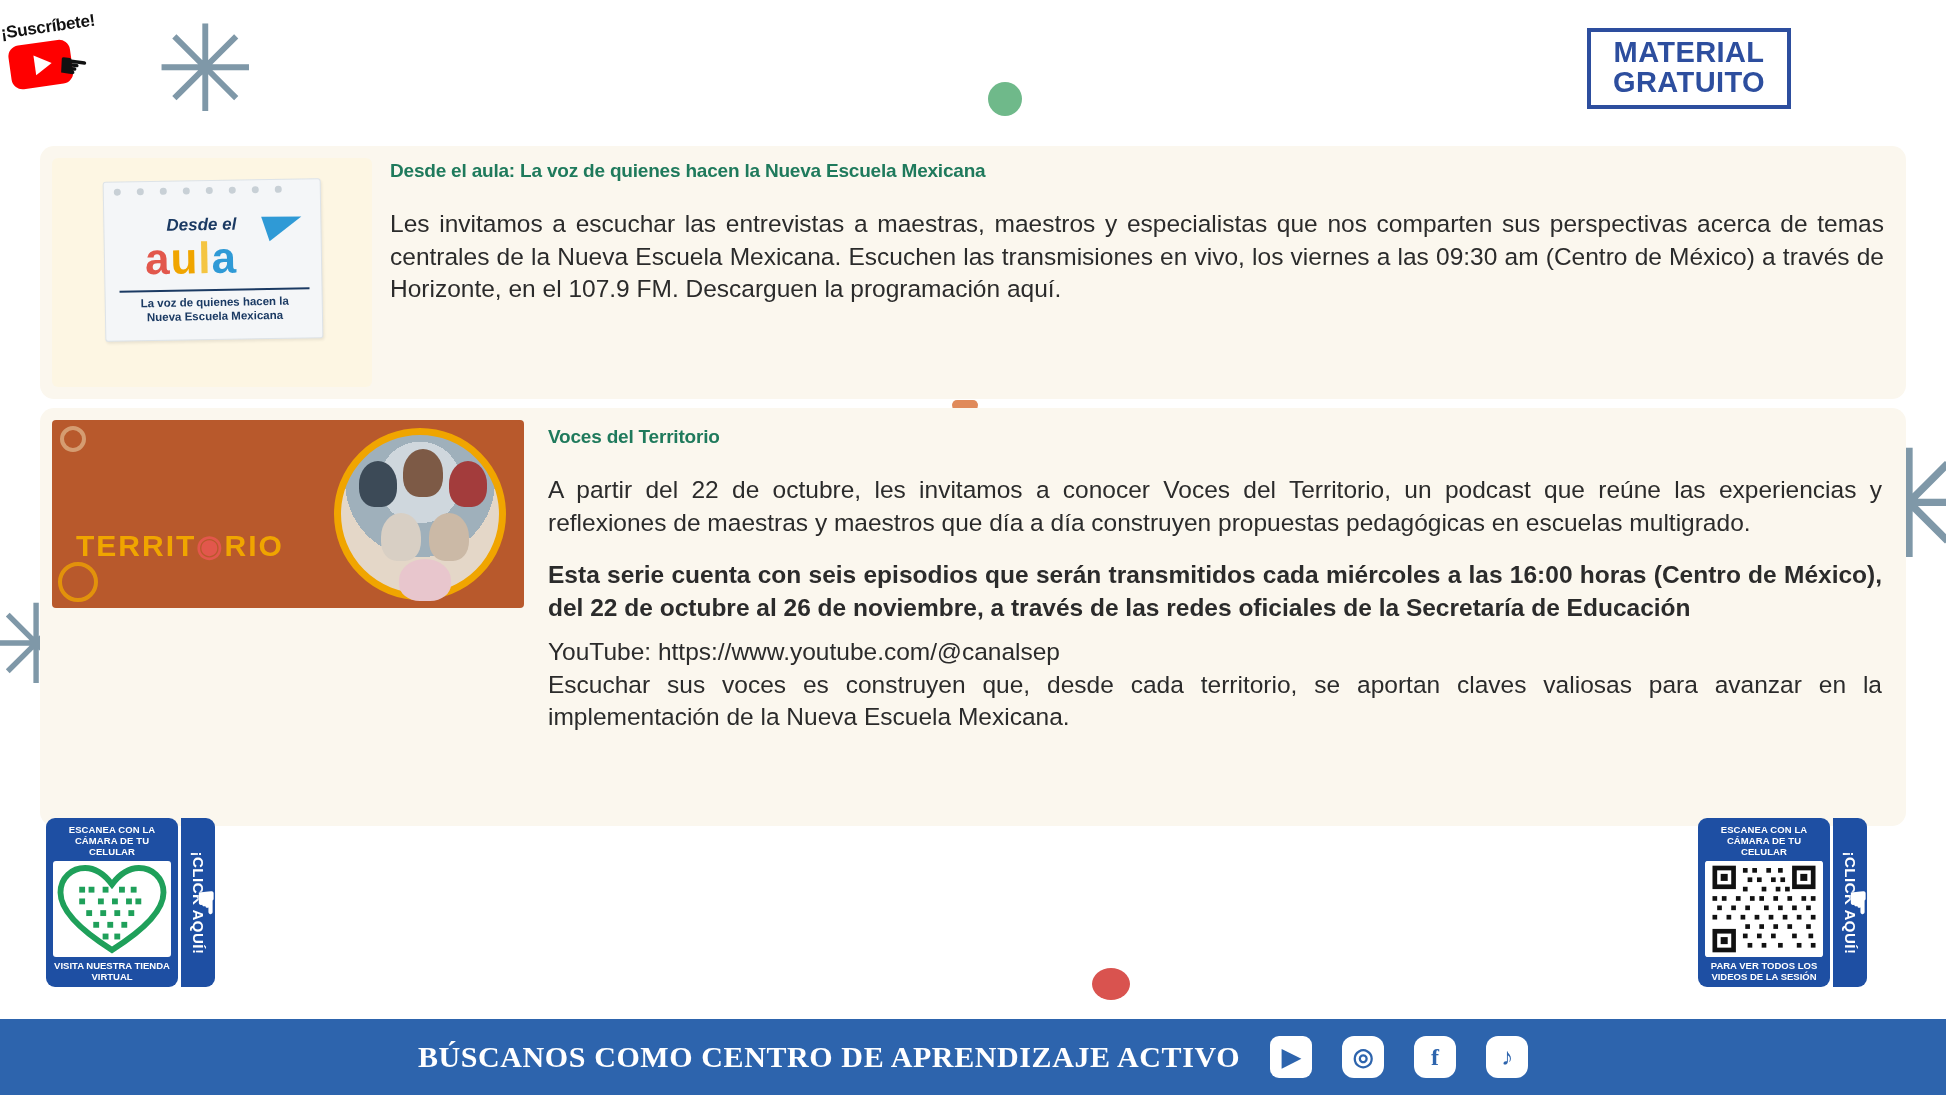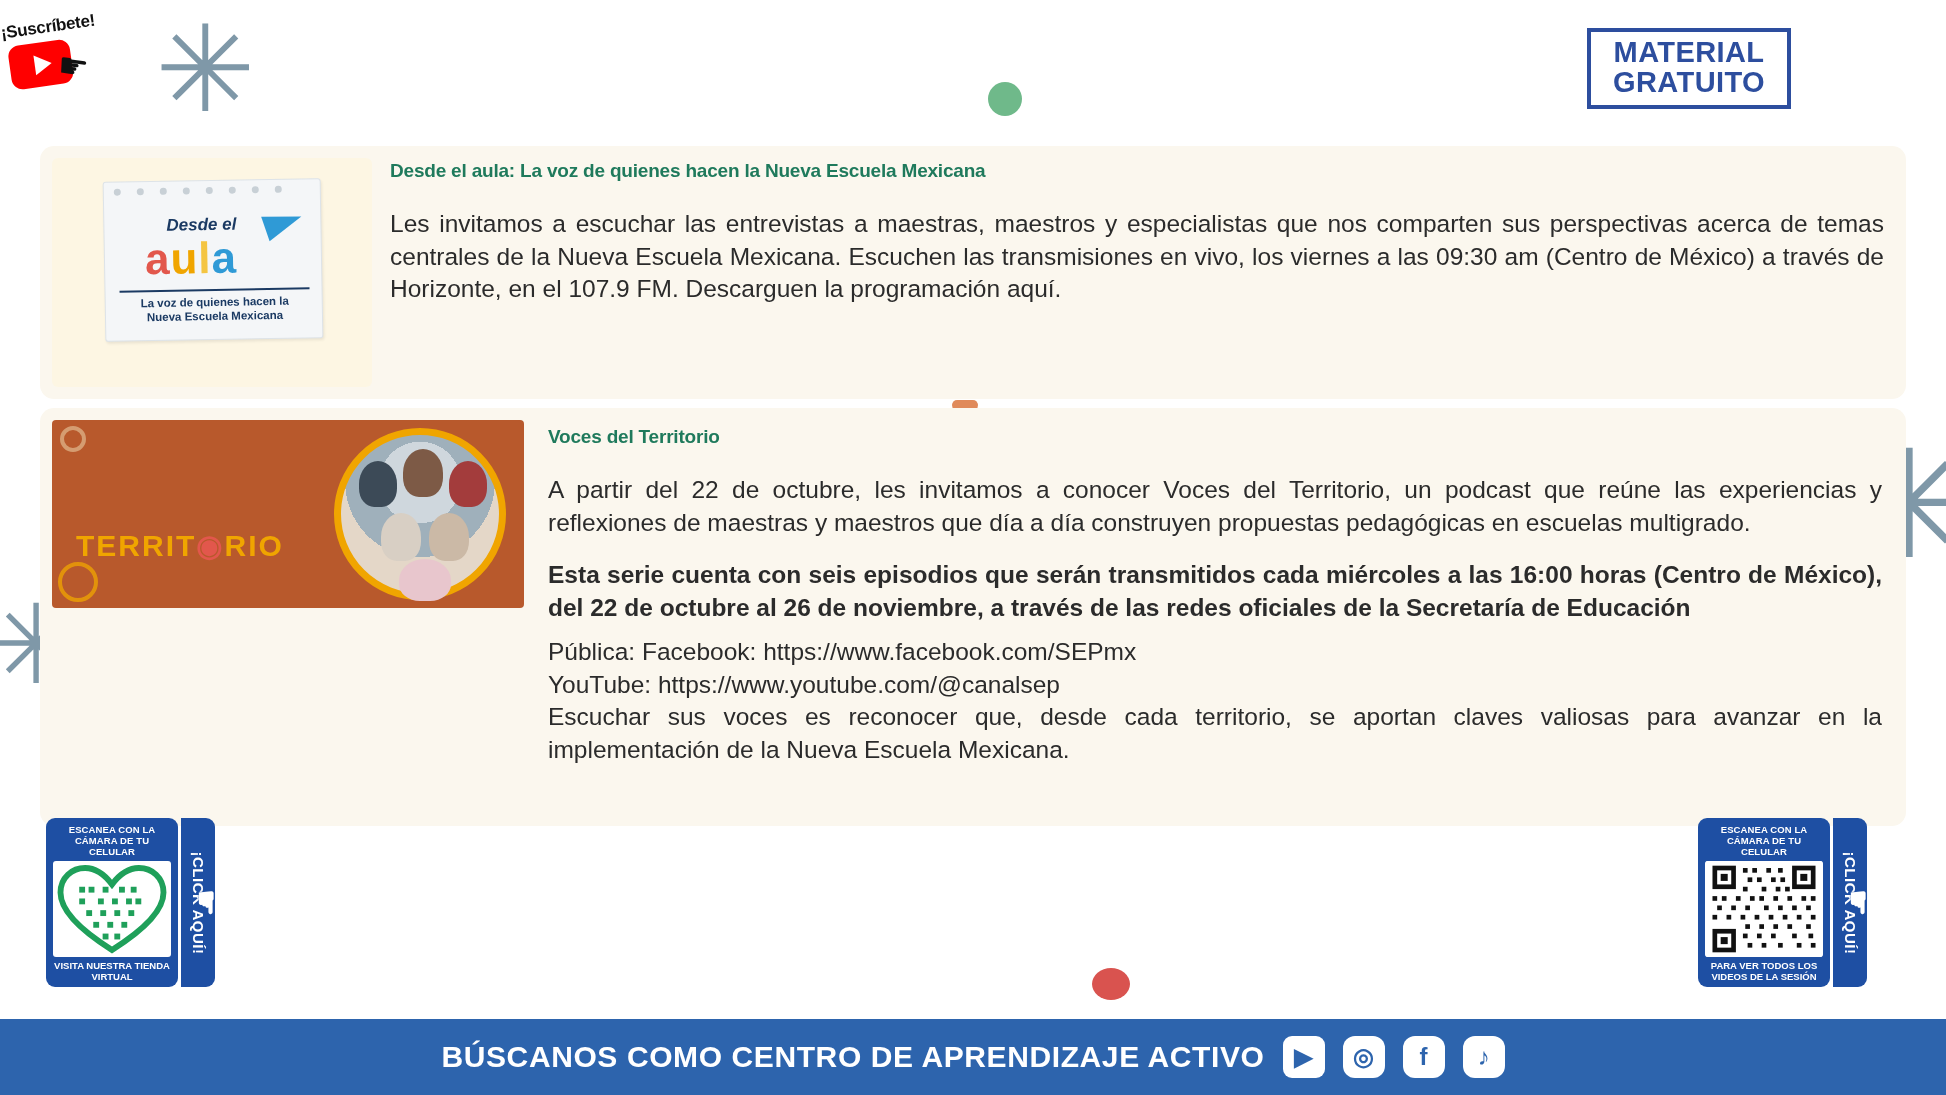--- a/index.html
+++ b/index.html
@@ -189,21 +189,22 @@
   }
   .click-tab .hand {
     position: absolute; bottom: -10px; left: -4px; font-size: 30px; color:#fff;
     text-shadow: 0 0 2px #1e4fa3;
   }
 
   
   .footer {
     position: absolute; left: 0; bottom: 0; width: 1946px; height: 76px;
     background: #2d64ad; display: flex; align-items: center; justify-content: center;
-    gap: 18px;
+    gap: 30px;
+    font-family: Liberation Serif, serif;
   }
   .footer .ftext {
     color: #ffffff; font-weight: bold; font-size: 30px; letter-spacing: .6px;
   }
   .soc {
     width: 42px; height: 42px; border-radius: 9px; background: #ffffff;
     display: flex; align-items: center; justify-content: center;
     color: #2d64ad; font-weight: bold; font-size: 24px;
   }
   .soc.round { border-radius: 12px; }
@@ -278,23 +279,22 @@
         <i class="p" style="left:40px; top:78px; width:40px; height:48px; background:#d8cfc4;"></i>
         <i class="p" style="left:88px; top:78px; width:40px; height:48px; background:#cbb9a6;"></i>
         <i class="p" style="left:58px; top:124px; width:52px; height:42px; background:#e8c6cd;"></i>
       </div>
     </div>
     <div class="c2-text">
       <div class="card-title">Voces del Territorio</div>
       <div class="card-body">
         <p>A partir del 22 de octubre, les invitamos a conocer Voces del Territorio, un podcast que reúne las experiencias y reflexiones de maestras y maestros que día a día construyen propuestas pedagógicas en escuelas multigrado.</p>
         <p style="margin-bottom:12px;font-weight:bold;">Esta serie cuenta con seis episodios que serán transmitidos cada miércoles a las 16:00 horas (Centro de México), del 22 de octubre al 26 de noviembre, a través de las redes oficiales de la Secretaría de Educación</p>
-        <p class="nojust" style="margin-bottom:0;">Pública: Facebook: https://www.facebook.com/SEPmx</p>
         <p class="nojust" style="margin-bottom:0;">YouTube: https://www.youtube.com/@canalsep</p>
-        <p>Escuchar sus voces es reconocer que, desde cada territorio, se aportan claves valiosas para avanzar en la implementación de la Nueva Escuela Mexicana.</p>
+        <p>Escuchar sus voces es construyen que, desde cada territorio, se aportan claves valiosas para avanzar en la implementación de la Nueva Escuela Mexicana.</p>
       </div>
     </div>
   </div>
 
   <div class="qr-block" id="qr-left">
     <div class="qr-card">
       <div class="cap" style="white-space:pre-line;">ESCANEA CON LA
 CÁMARA DE TU CELULAR</div>
       <div class="qr-img">
         <svg viewBox="0 0 100 82" width="118" height="96">

